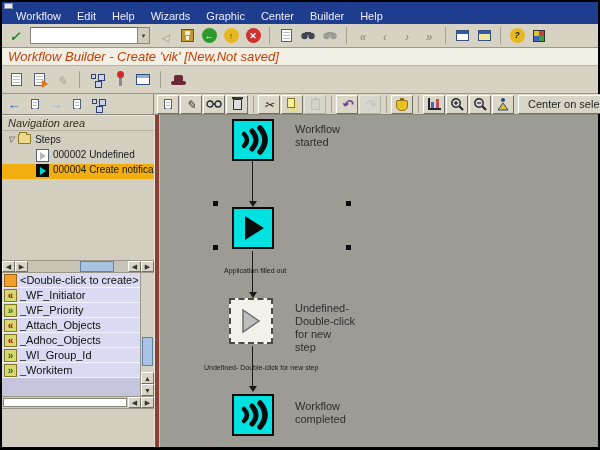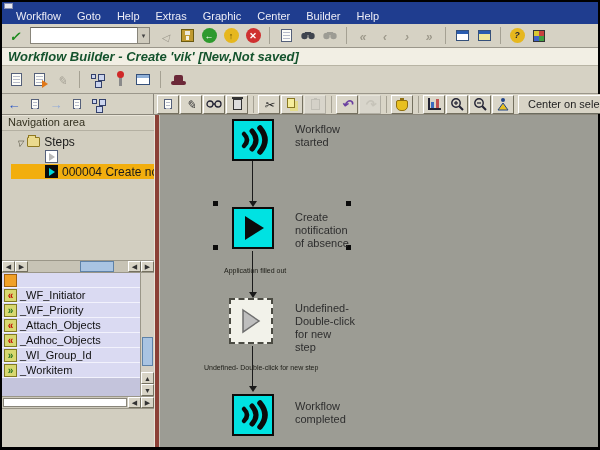--- a/index.html
+++ b/index.html
@@ -72,37 +72,37 @@
   .chartic::after{content:'';position:absolute;bottom:0;left:6px;width:3px;height:9px;background:#C05050;}
   .orange-tri{position:absolute;right:1px;bottom:1px;width:0;height:0;border-left:6px solid #E07818;border-top:4px solid transparent;border-bottom:4px solid transparent;}
 
   
   .cmdwrap{display:flex;align-items:center;margin:0 3px;flex:none;}
   .cmdfield{width:108px;height:17px;border:1px solid #88857A;border-top-color:#66635A;background:#fff;font-size:11px;padding:0 2px;}
   .cmd-drop{width:12px;height:17px;background:#CFCBBD;border:1px solid #88857A;border-left:none;font-size:7px;display:flex;align-items:center;justify-content:center;color:#444;}
 
   
   .titlerow{height:18px;background:#F2EFE4;border-bottom:1px solid #B8B4A4;display:flex;align-items:center;padding-left:6px;flex:none;}
-  .titlerow span{font-size:13px;font-weight:bold;font-style:italic;color:#14532d;}
+  .titlerow span{font-size:13px;font-weight:normal;font-style:italic;color:#c2410c;}
 
   
   .navtools{width:152px;flex:none;display:flex;align-items:center;gap:1px;padding-left:2px;height:100%;border-right:1px solid #8A867A;}
   .graphtools{flex:1;display:flex;align-items:center;padding-left:3px;height:100%;background:#D9D5C7;}
   .push-btn{height:19px;padding:0 9px;background:#D8D4C6;border:1px solid;border-color:#FFFFFF #6B6B5E #6B6B5E #FFFFFF;font-size:11px;color:#222;margin-left:3px;white-space:nowrap;}
 
   
   .content{flex:1;display:flex;min-height:0;}
   .left-panel{width:152px;flex:none;background:#D2CEC0;display:flex;flex-direction:column;}
   .splitter{width:6px;flex:none;background:#8B4036;border-left:1px solid #E8E4D8;border-right:1px solid #C8C4B8;}
-  .panel-header{height:16px;flex:none;display:flex;align-items:flex-start;padding-left:6px;font-size:11px;color:#33301F;background:#D5D1C3;border-bottom:1px solid #B4B0A2;border-top:1px solid #E9E5D9;}
+  .panel-header{height:16px;flex:none;display:flex;align-items:center;padding-left:6px;font-size:11px;color:#33301F;background:#D5D1C3;border-bottom:1px solid #B4B0A2;border-top:1px solid #E9E5D9;font-style:italic;}
   .ph2{height:17px;}
 
   
   .tree{height:129px;flex:none;padding-top:3px;overflow:hidden;position:relative;}
-  .trow{height:15px;display:flex;align-items:center;font-size:12px;color:#1A1A1A;white-space:nowrap;margin-left:9px;}
+  .trow{height:15px;display:flex;font-size:10px;color:#1A1A1A;white-space:nowrap;}
   .trow .lbl{padding-left:4px;}
   .folder{width:13px;height:10px;background:#EBDA8E;border:1px solid #8F7820;border-radius:1px;position:relative;flex:none;}
   .folder::before{content:'';position:absolute;top:-3px;left:0;width:6px;height:2px;background:#EBDA8E;border:1px solid #8F7820;border-bottom:none;}
   .stepic{width:13px;height:13px;background:#FFF;border:1px solid #55607A;display:flex;align-items:center;justify-content:center;flex:none;}
   .stepic i{display:block;width:0;height:0;border-top:4px solid transparent;border-bottom:4px solid transparent;border-left:6px solid #B8B8B8;}
   .stepic.cy{background:#0B0B0B;border-color:#0B0B0B;}
   .stepic.cy i{border-left-color:#00D8D8;}
   .trow.selected{background:#F2AE0E;}
   .indent1{width:6px;flex:none;} .indent2{width:34px;flex:none;}
 
@@ -139,23 +139,23 @@
   .elabel{position:absolute;font-size:7px;color:#20201A;white-space:nowrap;}
 </style>
 </head>
 <body>
 
 <div class="screen">
 
   <div class="menubar">
     <div class="winicon-frag"></div>
     <span class="menu-item">Workflow</span>
-    <span class="menu-item">Goto</span>
+    <span class="menu-item">Edit</span>
     <span class="menu-item">Help</span>
-    <span class="menu-item">Extras</span>
+    <span class="menu-item">Wizards</span>
     <span class="menu-item">Graphic</span>
     <span class="menu-item">Center</span>
     <span class="menu-item">Builder</span>
     <span class="menu-item">Help</span>
   </div>
 
   <div class="toolbar tb-std">
     <span class="tbtn">
         <i class="g g-check"></i>
       </span>
@@ -356,20 +356,21 @@
           <i class="g g-expander"></i>
           <span style="width:4px"></span>
           <span class="folder"></span>
           <span class="lbl">Steps</span>
         </div>
         <div class="trow">
           <span class="indent2"></span>
           <span class="stepic">
               <i></i>
             </span>
+          <span class="lbl">000002 Undefined</span>
         </div>
         <div class="trow selected">
           <span class="indent2"></span>
           <span class="stepic cy">
               <i></i>
             </span>
           <span class="lbl">000004 Create notificati</span>
         </div>
       </div>
 
@@ -380,20 +381,21 @@
             <span class="sthumb"></span>
           </span>
         <span class="sbtn">◀</span>
         <span class="sbtn">▶</span>
       </div>
 
 
       <div class="clist">
         <div class="crow">
           <span class="cicon orange"></span>
+          <span>&lt;Double-click to create&gt;</span>
         </div>
         <div class="crow">
           <span class="cicon imp">«</span>
           <span>_WF_Initiator</span>
         </div>
         <div class="crow">
           <span class="cicon exp">»</span>
           <span>_WF_Priority</span>
         </div>
         <div class="crow">
@@ -447,23 +449,20 @@
       <div class="ahead" style="left:89px;top:86px;"></div>
 
       <div class="handle" style="left:53px;top:86px;"></div>
       <div class="handle" style="left:186px;top:86px;"></div>
       <div class="handle" style="left:53px;top:130px;"></div>
       <div class="handle" style="left:186px;top:130px;"></div>
 
       <div class="node" style="left:72px;top:92px;">
         <span class="playtri"></span>
       </div>
-      <div class="nlabel" style="left:135px;top:96px;">Create
-notification
-of absence</div>
 
       <div class="aline" style="left:92px;top:136px;height:41px;"></div>
       <div class="ahead" style="left:89px;top:177px;"></div>
       <div class="elabel" style="left:64px;top:152px;">Application filled out</div>
 
       <div class="node undef" style="left:69px;top:183px;width:44px;height:46px;">
         <svg width="24" height="26">
           <path d="M4 2 L20 13 L4 24 Z" fill="#BEBEBE" stroke="#6E6E6E" stroke-width="1.5"></path>
         </svg>
       </div>

